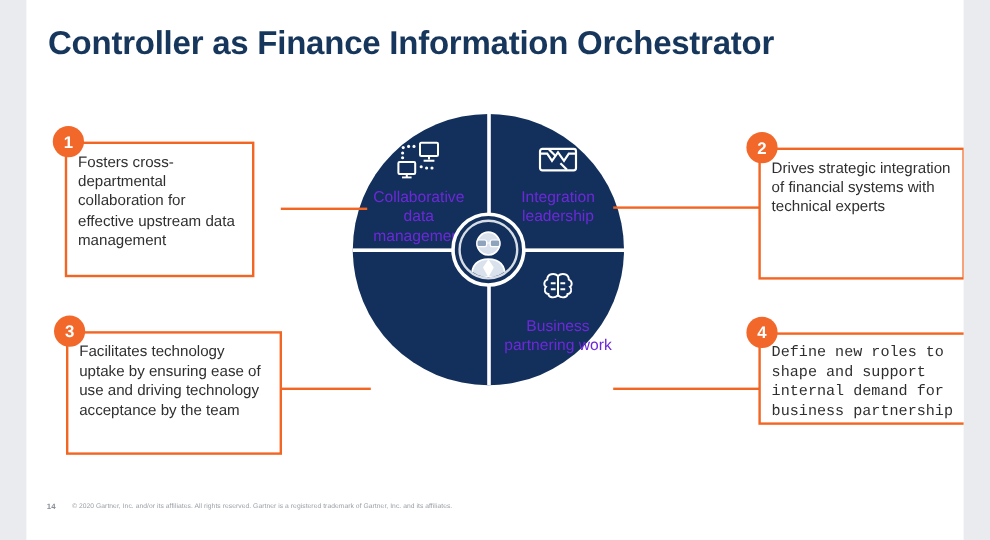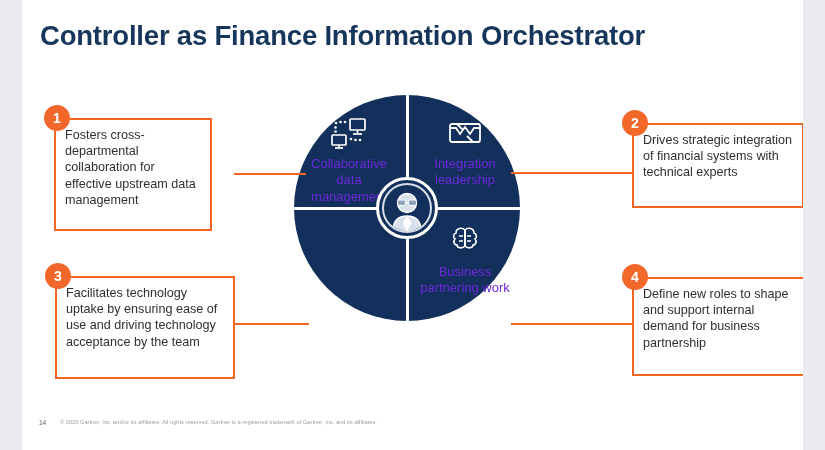--- a/index.html
+++ b/index.html
@@ -159,25 +159,25 @@
   }
 
   #callout-1 { left: 32px;  top: 118px; width: 158px; height: 113px; }
   #badge-1   { left: 22px;  top: 105px; }
   #connector-1 { left: 212px; top: 173px; width: 72px; }
 
   #callout-3 { left: 33px;  top: 276px; width: 180px; height: 103px; }
   #badge-3   { left: 23px;  top: 263px; }
   #connector-3 { left: 213px; top: 323px; width: 74px; }
 
-  #callout-2 { left: 610px; top: 123px; width: 172px; height: 85px; }
+  #callout-2 { left: 610px; top: 123px; width: 172px; height: 110px; }
   #badge-2   { left: 600px; top: 110px; }
   #connector-2 { left: 489px; top: 172px; width: 122px; }
 
-  #callout-4 { left: 610px; top: 277px; width: 175px; height: 99px; }
+  #callout-4 { left: 610px; top: 277px; width: 175px; height: 77px; font-family: Liberation Mono, monospace; }
   #badge-4   { left: 600px; top: 264px; }
   #connector-4 { left: 489px; top: 323px; width: 122px; }
 
   
   #footer-page-number {
     position: absolute;
     left: 17px;
     top: 419px;
     font-size: 6.5px;
     font-weight: bold;

